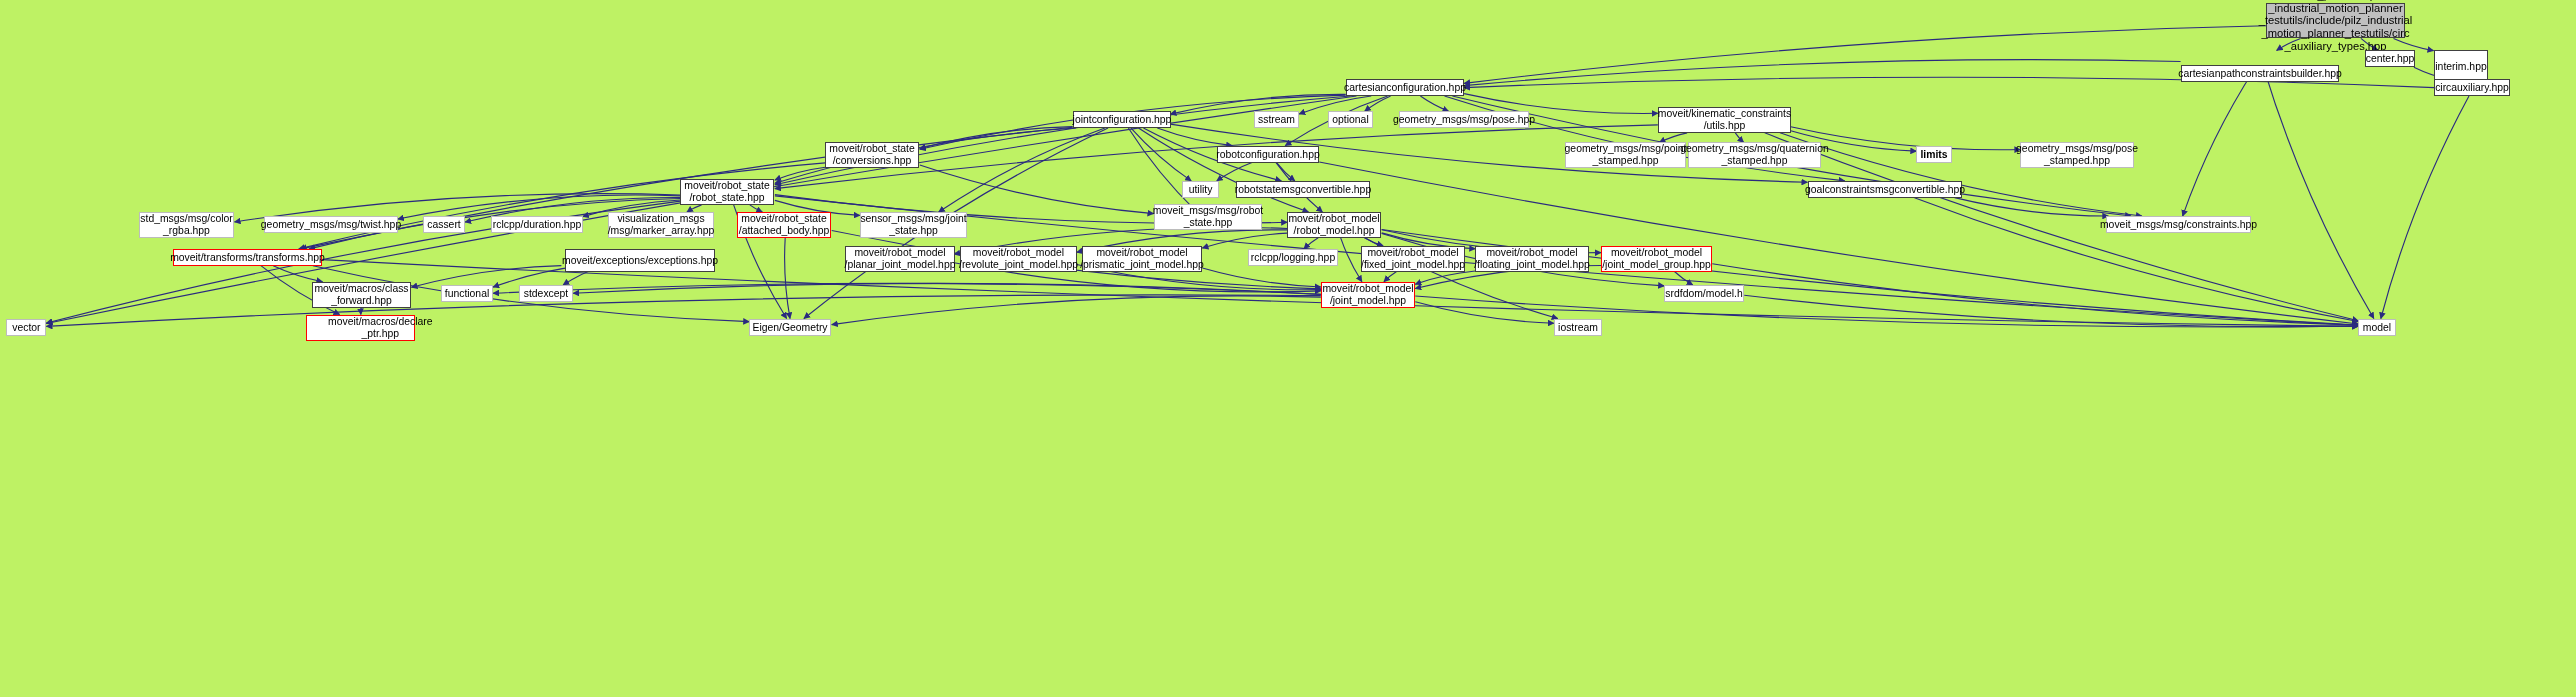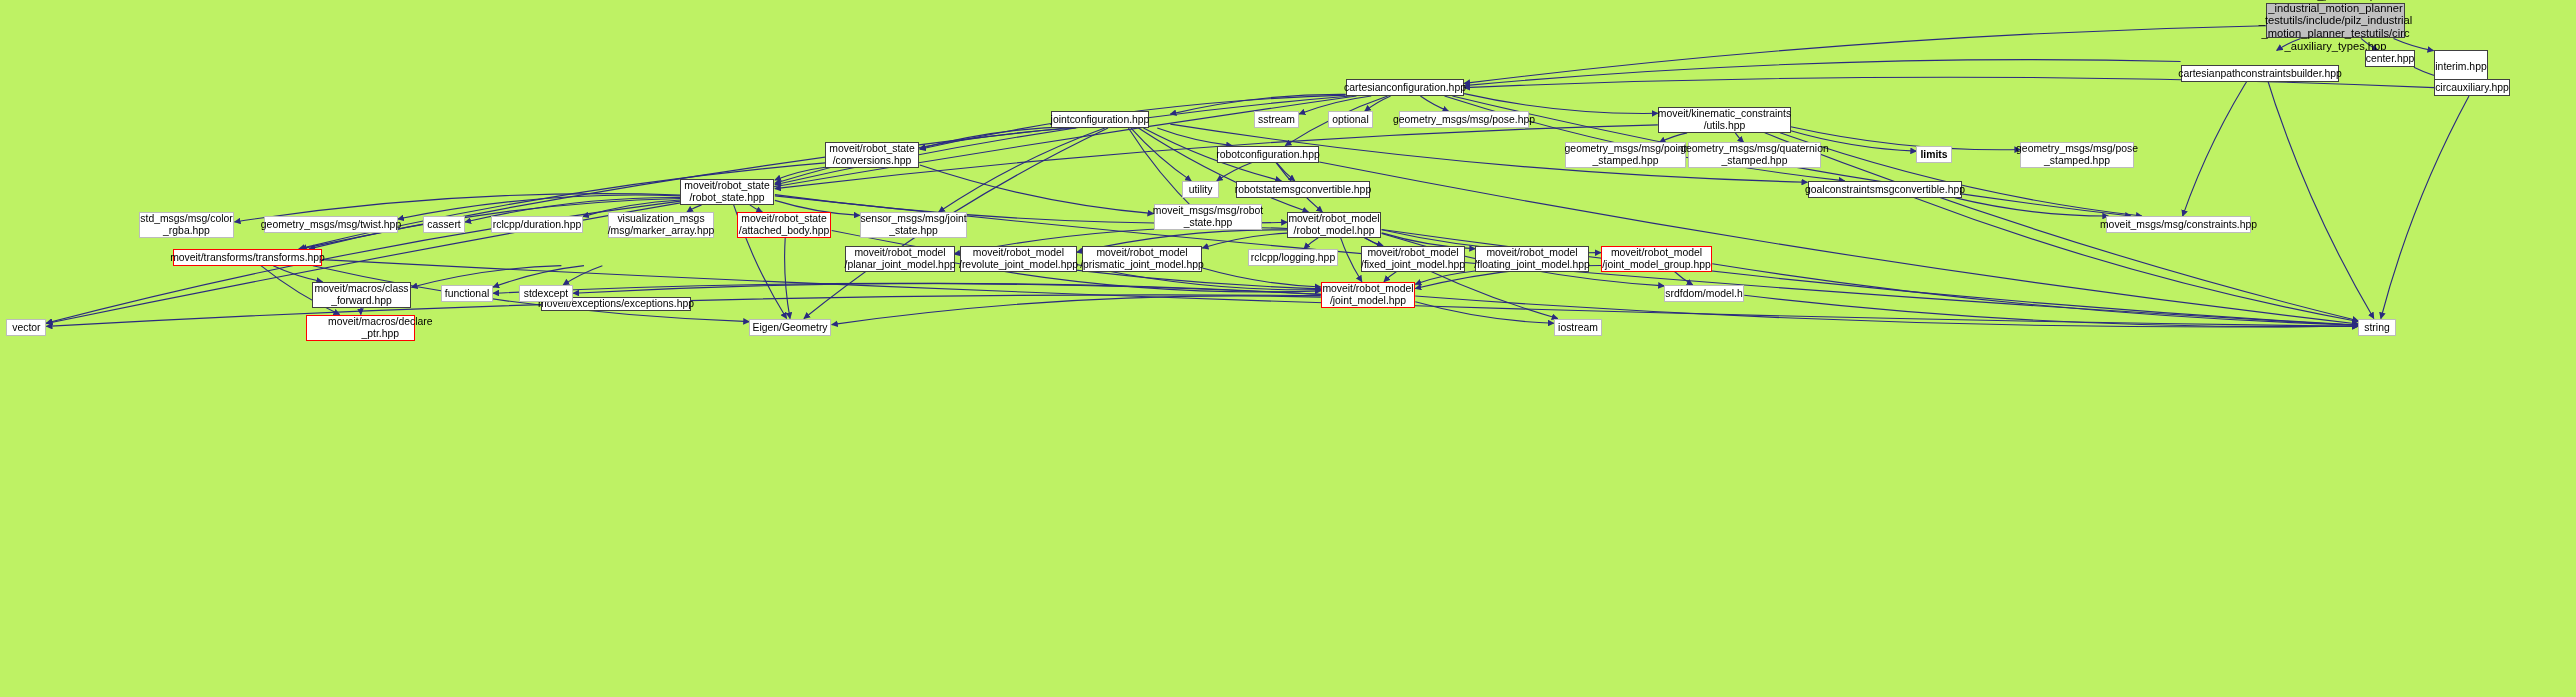--- a/index.html
+++ b/index.html
@@ -151,21 +151,21 @@
       <div class="node root" style="left: 2266px; top: 3.2px; width: 139px; height: 35px;"><span>moveit_planners/pilz
 _industrial_motion_planner
 _testutils/include/pilz_industrial
 _motion_planner_testutils/circ
 _auxiliary_types.hpp</span></div>
       <div class="node hdr" style="left: 2181px; top: 65px; width: 158px; height: 17px;"><span>cartesianpathconstraintsbuilder.hpp</span></div>
       <div class="node hdr" style="left: 2365px; top: 50px; width: 50px; height: 17px;"><span>center.hpp</span></div>
       <div class="node hdr" style="left: 2434px; top: 50px; width: 54px; height: 34px;"><span>interim.hpp</span></div>
       <div class="node hdr" style="left: 2434px; top: 79px; width: 76px; height: 17px;"><span>circauxiliary.hpp</span></div>
       <div class="node hdr" style="left: 1346px; top: 79px; width: 118px; height: 17px;"><span>cartesianconfiguration.hpp</span></div>
-      <div class="node hdr" style="left: 1051px; top: 111px; width: 98px; height: 17px;"><span>jointconfiguration.hpp</span></div>
+      <div class="node hdr" style="left: 1073px; top: 111px; width: 98px; height: 17px;"><span>jointconfiguration.hpp</span></div>
       <div class="node " style="left: 1254px; top: 111px; width: 45px; height: 17px;"><span>sstream</span></div>
       <div class="node " style="left: 1328px; top: 111px; width: 45px; height: 17px;"><span>optional</span></div>
       <div class="node " style="left: 1399px; top: 111px; width: 130px; height: 17px;"><span>geometry_msgs/msg/pose.hpp</span></div>
       <div class="node hdr" style="left: 1658px; top: 107px; width: 133px; height: 26px;"><span>moveit/kinematic_constraints
 /utils.hpp</span></div>
       <div class="node hdr" style="left: 825px; top: 142px; width: 94px; height: 26px;"><span>moveit/robot_state
 /conversions.hpp</span></div>
       <div class="node hdr" style="left: 1217px; top: 146px; width: 102px; height: 17px;"><span>robotconfiguration.hpp</span></div>
       <div class="node " style="left: 1565px; top: 142px; width: 121px; height: 26px;"><span>geometry_msgs/msg/point
 _stamped.hpp</span></div>
@@ -189,21 +189,21 @@
       <div class="node red" style="left: 737px; top: 212px; width: 94px; height: 26px;"><span>moveit/robot_state
 /attached_body.hpp</span></div>
       <div class="node " style="left: 860px; top: 212px; width: 107px; height: 26px;"><span>sensor_msgs/msg/joint
 _state.hpp</span></div>
       <div class="node " style="left: 1154px; top: 204px; width: 108px; height: 26px;"><span>moveit_msgs/msg/robot
 _state.hpp</span></div>
       <div class="node hdr" style="left: 1287px; top: 212px; width: 94px; height: 26px;"><span>moveit/robot_model
 /robot_model.hpp</span></div>
       <div class="node " style="left: 2106px; top: 216px; width: 145px; height: 17px;"><span>moveit_msgs/msg/constraints.hpp</span></div>
       <div class="node red" style="left: 173px; top: 249px; width: 149px; height: 17px;"><span>moveit/transforms/transforms.hpp</span></div>
-      <div class="node hdr" style="left: 541px; top: 249px; width: 150px; height: 14px; margin-top: 48px;"><span>moveit/exceptions/exceptions.hpp</span></div>
+      <div class="node hdr" style="left: 565px; top: 249px; width: 150px; height: 23px;"><span>moveit/exceptions/exceptions.hpp</span></div>
       <div class="node hdr" style="left: 845px; top: 246px; width: 110px; height: 26px;"><span>moveit/robot_model
 /planar_joint_model.hpp</span></div>
       <div class="node hdr" style="left: 960px; top: 246px; width: 117px; height: 26px;"><span>moveit/robot_model
 /revolute_joint_model.hpp</span></div>
       <div class="node hdr" style="left: 1082px; top: 246px; width: 120px; height: 26px;"><span>moveit/robot_model
 /prismatic_joint_model.hpp</span></div>
       <div class="node " style="left: 1248px; top: 249px; width: 90px; height: 17px;"><span>rclcpp/logging.hpp</span></div>
       <div class="node hdr" style="left: 1361px; top: 246px; width: 104px; height: 26px;"><span>moveit/robot_model
 /fixed_joint_model.hpp</span></div>
       <div class="node hdr" style="left: 1475px; top: 246px; width: 114px; height: 26px;"><span>moveit/robot_model
@@ -215,16 +215,16 @@
       <div class="node " style="left: 441px; top: 285px; width: 52px; height: 17px;"><span>functional</span></div>
       <div class="node " style="left: 519px; top: 285px; width: 54px; height: 17px;"><span>stdexcept</span></div>
       <div class="node red" style="left: 1321px; top: 282px; width: 94px; height: 26px;"><span>moveit/robot_model
 /joint_model.hpp</span></div>
       <div class="node " style="left: 1664px; top: 285px; width: 80px; height: 17px;"><span>srdfdom/model.h</span></div>
       <div class="node " style="left: 6.4px; top: 319px; width: 40px; height: 17px;"><span>vector</span></div>
       <div class="node red" style="left: 306px; top: 315px; width: 109px; height: 26px; padding-left: 42px;"><span>moveit/macros/declare
 _ptr.hpp</span></div>
       <div class="node " style="left: 749px; top: 319px; width: 82px; height: 17px;"><span>Eigen/Geometry</span></div>
       <div class="node " style="left: 1554px; top: 319px; width: 48px; height: 17px;"><span>iostream</span></div>
-      <div class="node " style="left: 2358px; top: 319px; width: 38px; height: 17px;"><span>string</span></div>
+      <div class="node " style="left: 2358px; top: 319px; width: 38px; height: 17px;"><span>model</span></div>
     </div>
 </div>
 
 
 </body></html>

